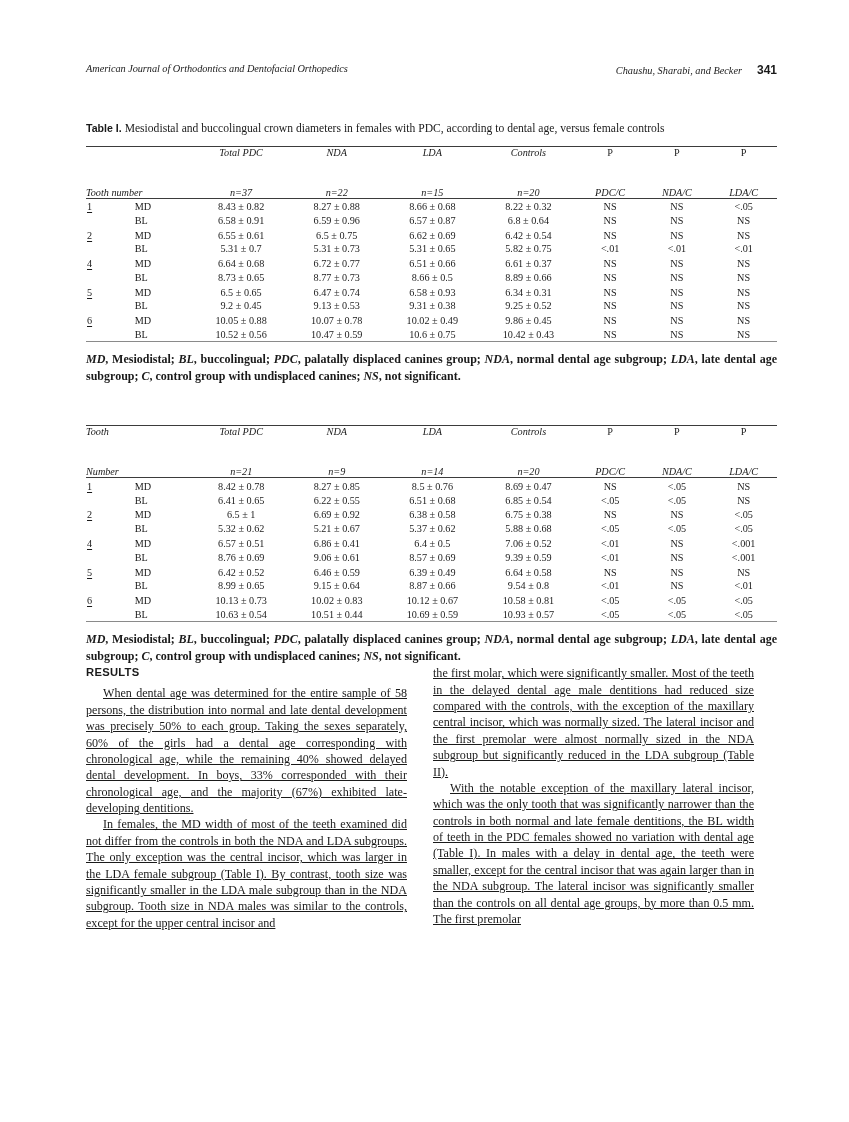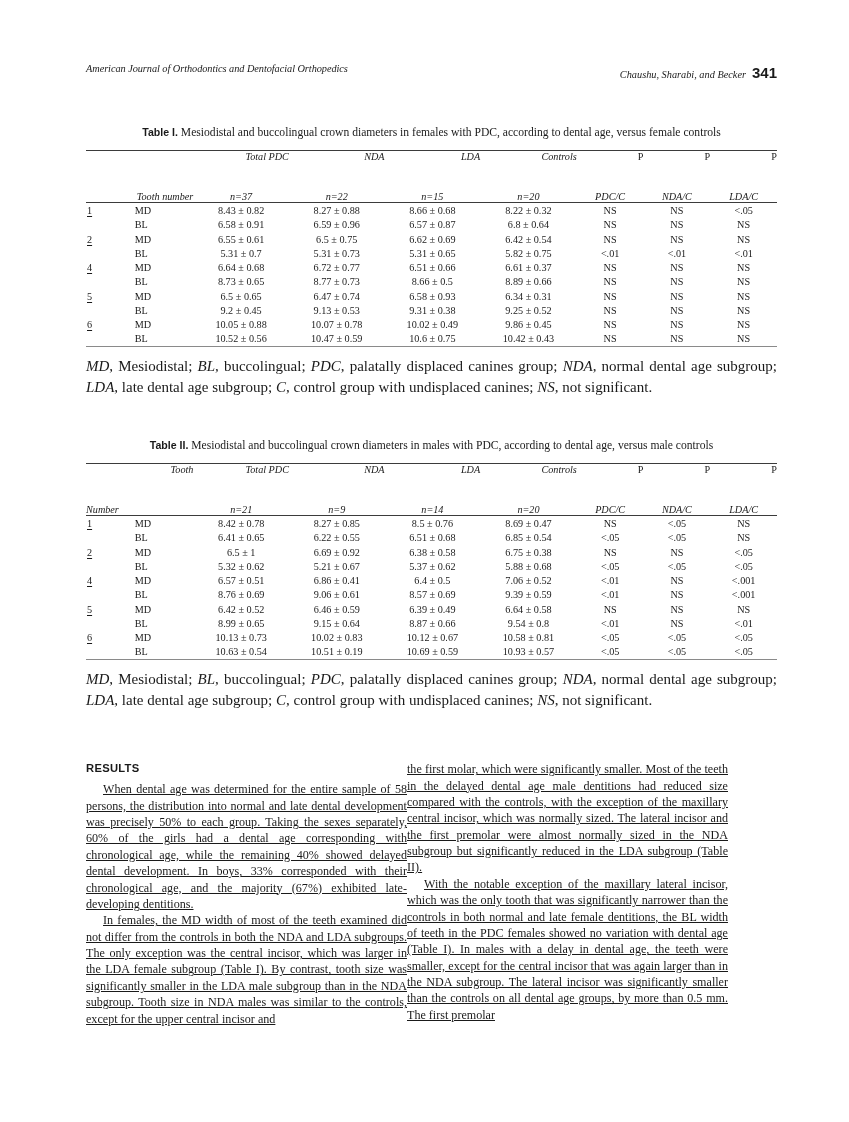--- a/index.html
+++ b/index.html
@@ -33,34 +33,34 @@
   .runhead-left div:first-child { letter-spacing: -0.05px; }
   .runhead-right {
     font-style: italic;
     white-space: nowrap;
     padding-top: 0px;
   }
   .runhead-right .pageno {
     font-style: normal;
     font-weight: bold;
     font-family: "Liberation Sans", sans-serif;
-    font-size: 15px;
-    margin-left: 6px;
+    font-size: 12px;
+    margin-left: 15px;
   }
 
   
   .table-block { margin-top: 0; }
   #table1-block { margin-top: 42px; }
   #table2-block { margin-top: 40px; }
 
   .tbl-caption {
     font-size: 11.6px;
     line-height: 1.34;
     margin-bottom: 9px;
-    text-align: center;
+    text-align: left;
     margin-top: 24px;
   }
   .tbl-caption .tbl-label {
     font-family: "Liberation Sans", sans-serif;
     font-weight: bold;
     font-size: 10.6px;
   }
 
   table.data {
     width: 100%;
@@ -89,49 +89,50 @@
   }
   th.col-val, td.col-val {
     text-align: center;
     width: 102px;
   }
   th.col-p, td.col-p {
     text-align: center;
     width: 70px;
   }
 
-  .hdr-line1 { display:block;text-align:right; }
+  .hdr-line1 { display:block; }
   .hdr-line2 { display:block;margin-top:29px; }
 
   th .p-plain {
     font-style: normal;
   }
 
   tbody td {
     padding: 1.4px 0 1.4px 0;
     font-style: normal;
   }
   tbody tr.row-md td { padding-top: 2.4px; }
   td.col-tooth .toothnum {
     text-decoration: underline;
     text-underline-offset: 1.5px;
   }
 
   .tbl-foot {
-    font-size: 15px;
+    font-size: 12px;
     line-height: 1.42;
     margin-top: 7px;
     text-align: justify;
+    font-weight: bold;
   }
   .tbl-foot i { font-style: italic; }
 
   
   .body-cols {
-    margin-top: 50px;
     display: flex;
+    gap: 26px;
   }
   .col {
     width: 321px;
     font-size: 12.1px;
     line-height: 1.355;
     text-align: justify;
   }
   .sec-head {
     font-family: "Liberation Sans", sans-serif;
     font-weight: bold;
@@ -320,24 +321,20 @@
         <tr>
           <td class="tbl-rule-end" colspan="9"></td>
         </tr>
       </tfoot>
     </table>
 
     <div class="tbl-foot"><i>MD</i>, Mesiodistal; <i>BL</i>, buccolingual; <i>PDC</i>, palatally displaced canines group; <i>NDA</i>, normal dental age subgroup; <i>LDA</i>, late dental age subgroup; <i>C</i>, control group with undisplaced canines; <i>NS</i>, not significant.</div>
   </div>
 
   <div class="table-block" id="table2-block">
-    <div class="tbl-caption">
-      <span class="tbl-label">Table II.</span>
-      <span>Mesiodistal and buccolingual crown diameters in males with PDC, according to dental age, versus male controls</span>
-    </div>
 
     <table class="data">
       <thead>
         <tr class="hdr-top hdr-rule-top hdr-rule-bottom">
           <th class="col-tooth" colspan="2">
             <span class="hdr-line1">Tooth</span>
             <span class="hdr-line2">Number</span>
           </th>
           <th class="col-val">
             <span class="hdr-line1">Total PDC</span>
@@ -466,21 +463,21 @@
             <td class="col-val">10.12 ± 0.67</td>
             <td class="col-val">10.58 ± 0.81</td>
             <td class="col-p">&lt;.05</td>
             <td class="col-p">&lt;.05</td>
             <td class="col-p">&lt;.05</td>
           </tr>
           <tr>
             <td class="col-tooth"></td>
             <td class="col-dim">BL</td>
             <td class="col-val">10.63 ± 0.54</td>
-            <td class="col-val">10.51 ± 0.19</td>
+            <td class="col-val">10.51 ± 0.44</td>
             <td class="col-val">10.69 ± 0.59</td>
             <td class="col-val">10.93 ± 0.57</td>
             <td class="col-p">&lt;.05</td>
             <td class="col-p">&lt;.05</td>
             <td class="col-p">&lt;.05</td>
           </tr>
         </tbody>
       <tfoot>
         <tr>
           <td class="tbl-rule-end" colspan="9"></td>

